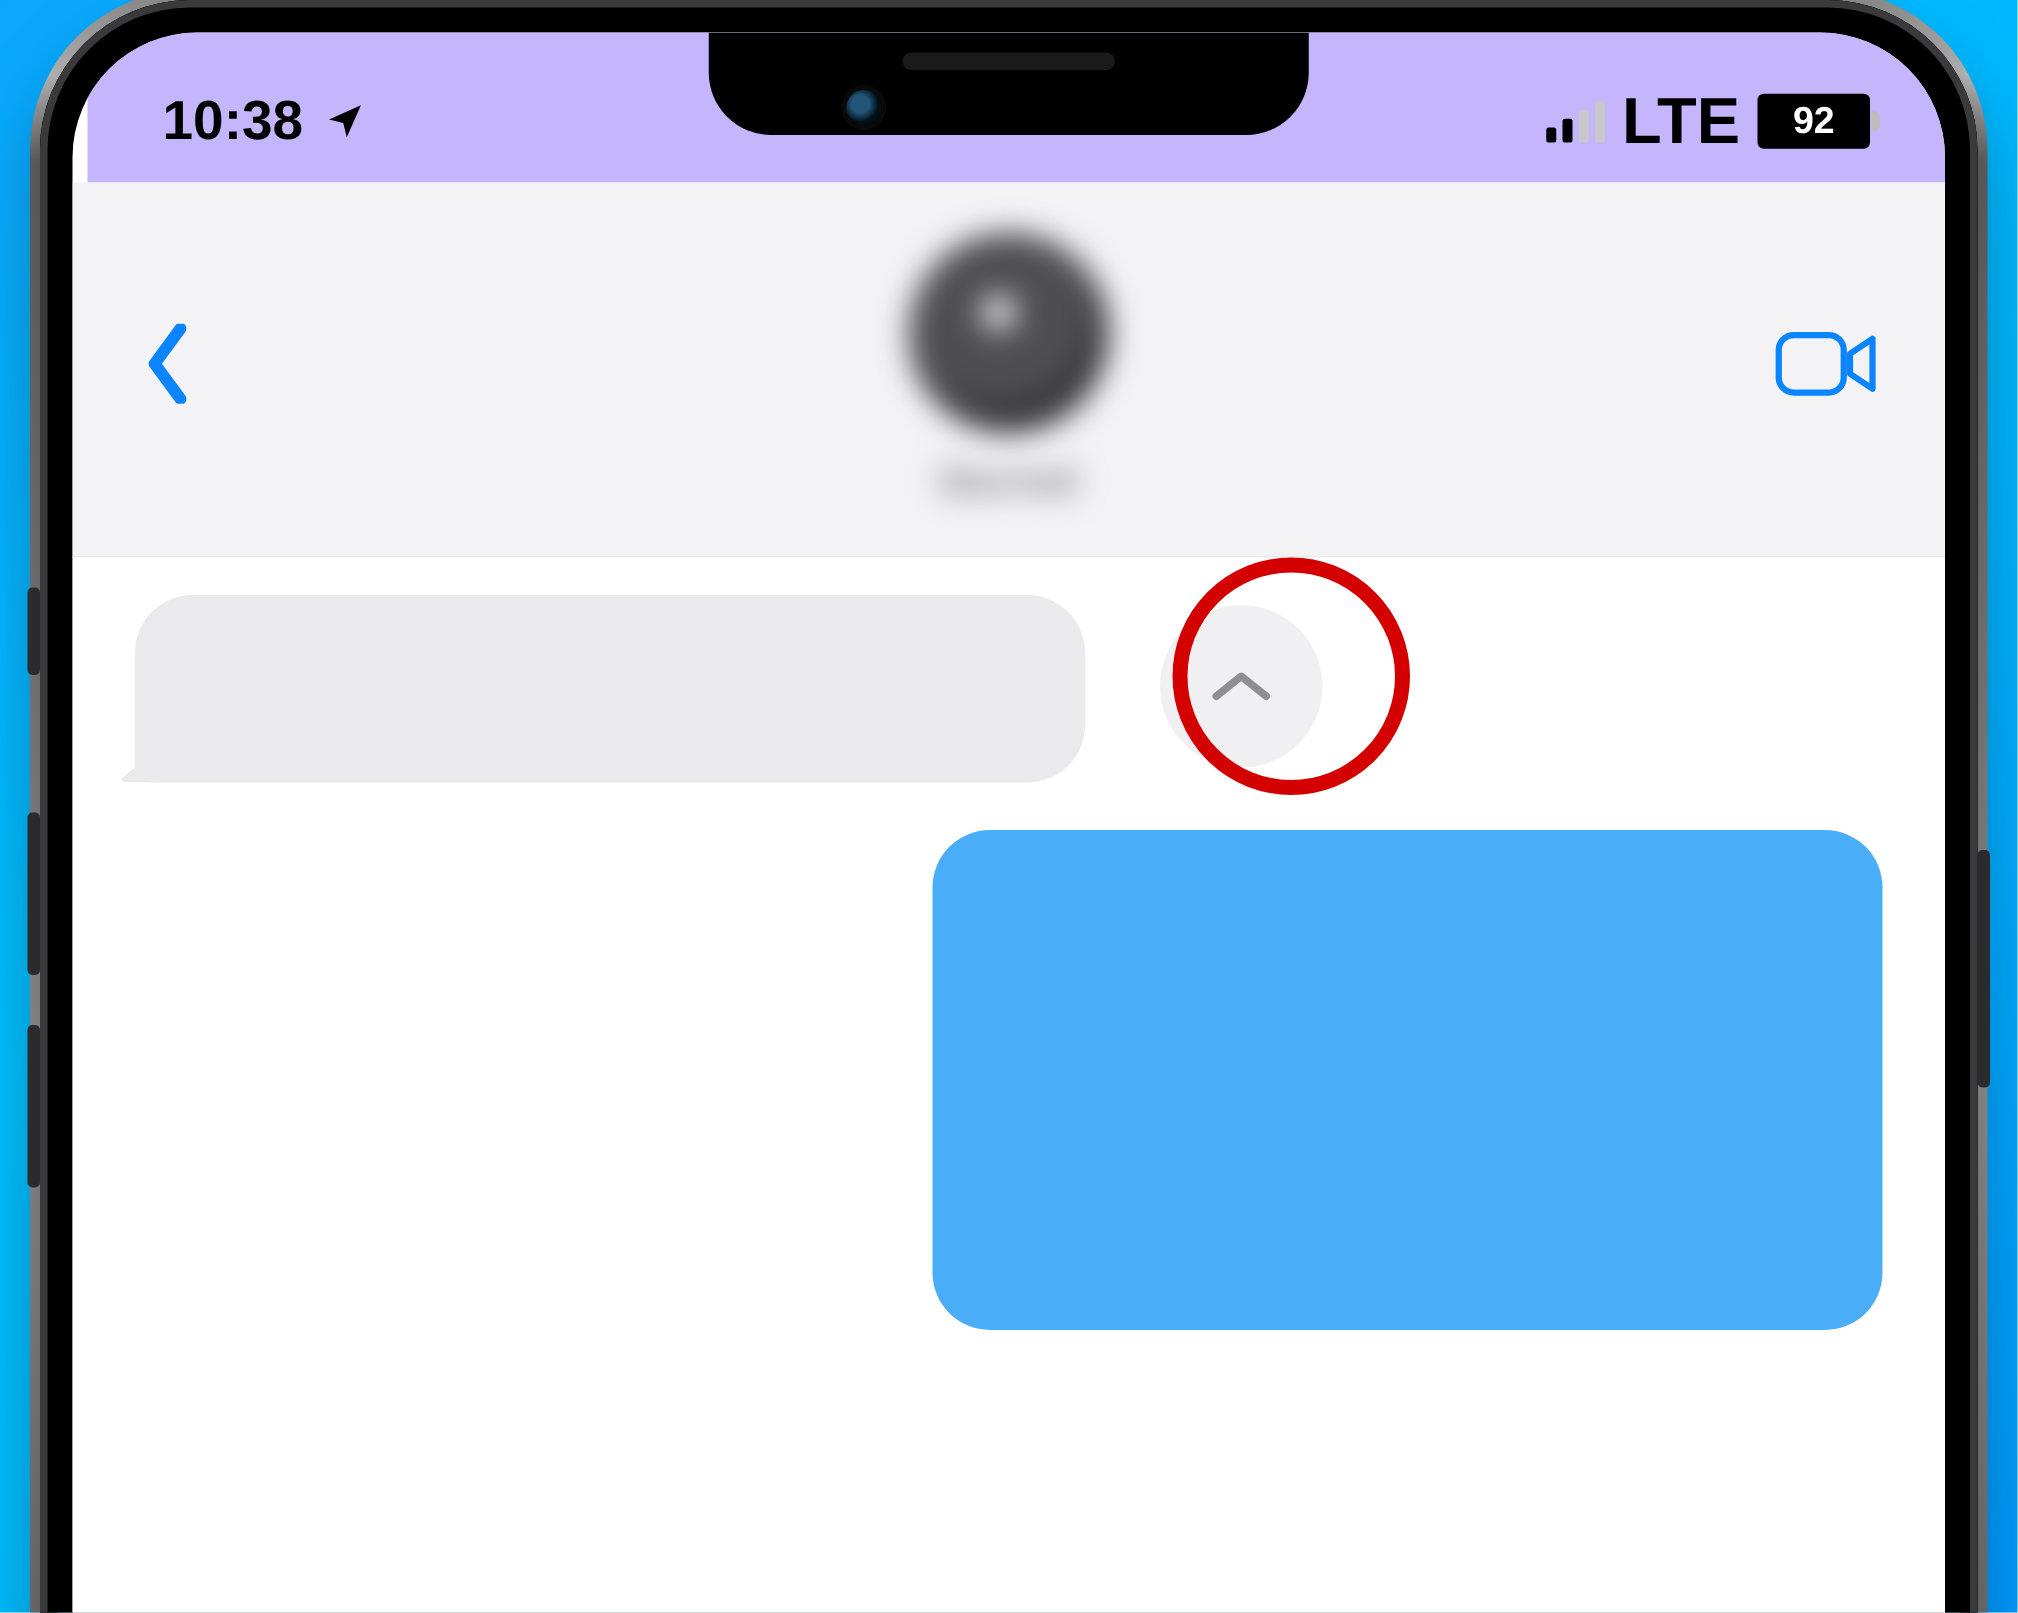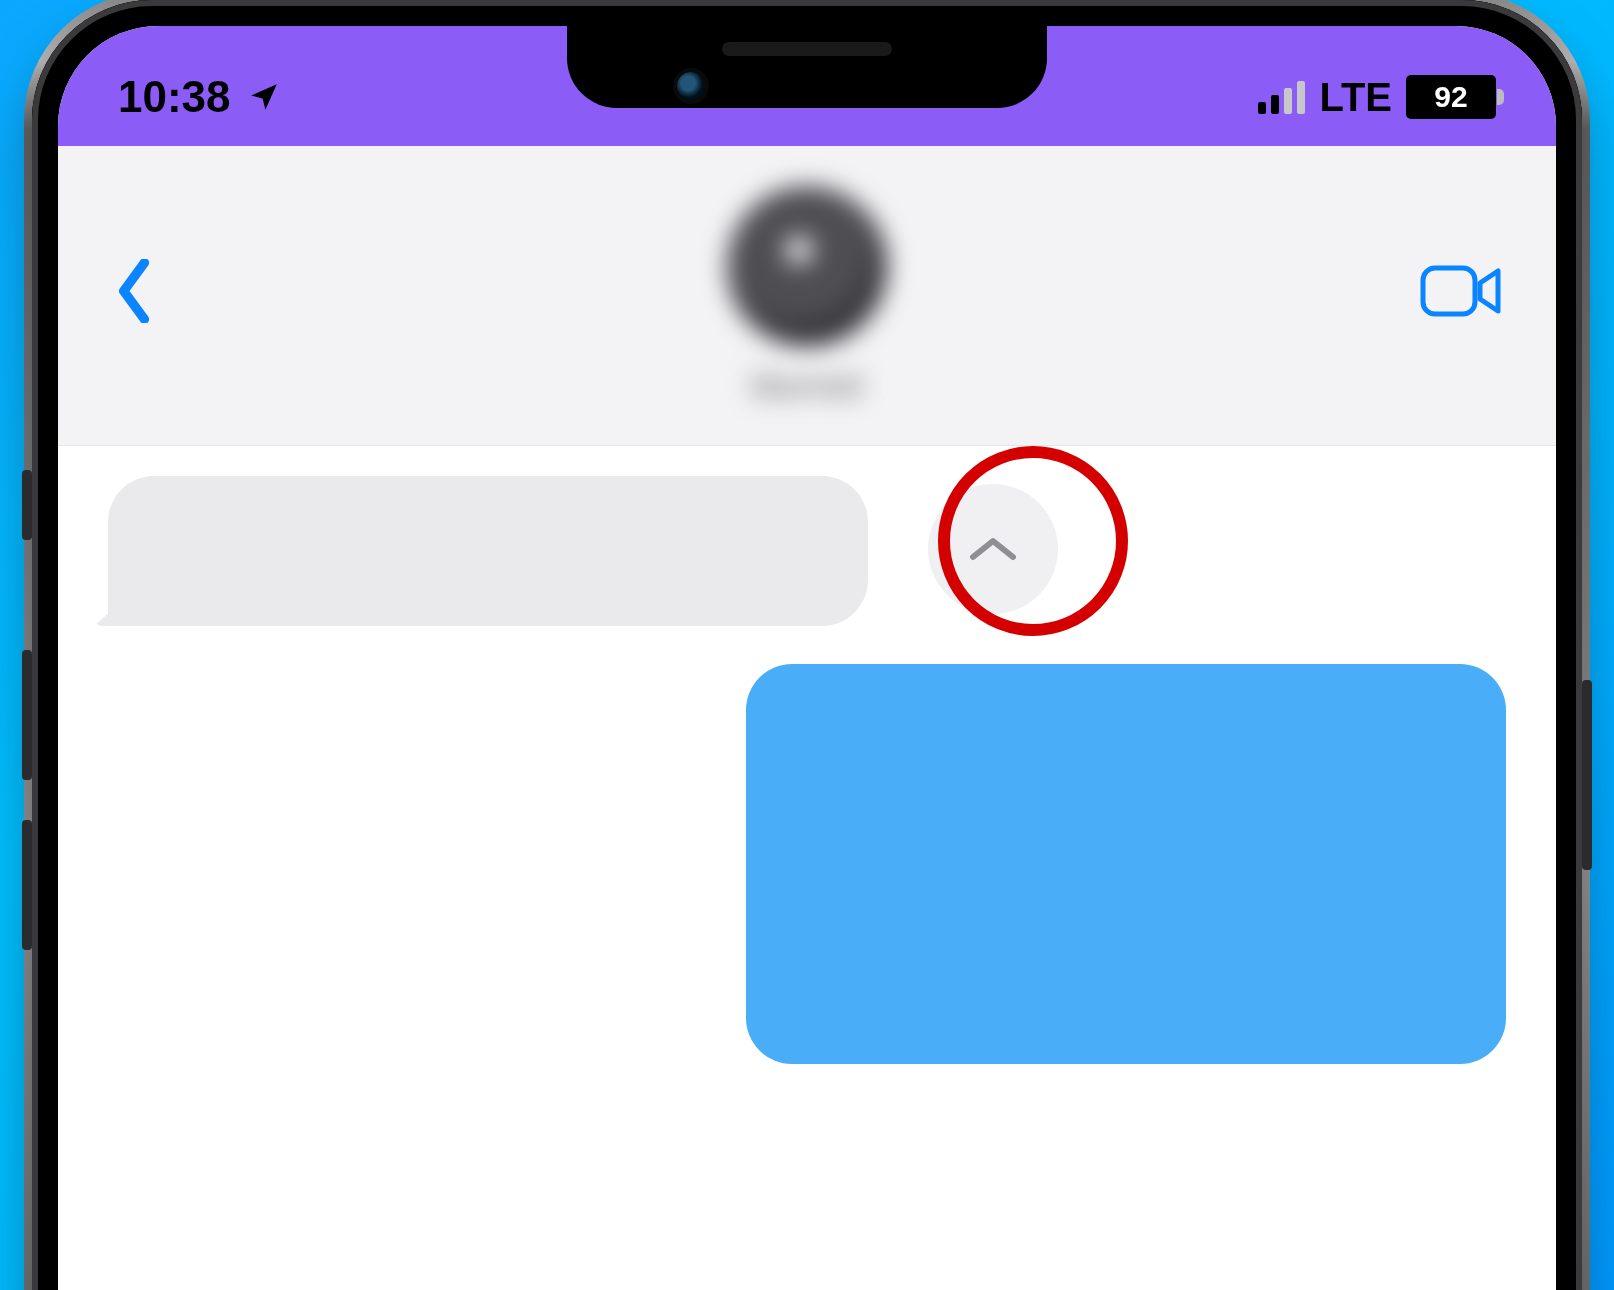--- a/index.html
+++ b/index.html
@@ -66,43 +66,43 @@
   }
   .camera {
     position:absolute; top:46px; left:110px;
     width:28px; height:28px; border-radius:50%;
     background: radial-gradient(circle at 40% 40%, #225577 0 30%, #001018 60%);
     box-shadow: 0 0 0 4px #0a0a0a;
   }
 
   
   .status-bar {
-    position: absolute; top: 0; left: 0; right: 0;
+    position: absolute; top: 0; left: 12px; right: 0;
     height: 120px;
     display: flex; align-items: center;
     padding: 22px 60px 0;
     font-size: 44px;
     font-weight: 600;
     color: #000;
-    background: #8b5cf6;
+    background: #c4b5fd;
     justify-content: space-between;
   }
   .status-left { display:flex; align-items:center; gap:16px; }
   .status-right { margin-left:auto; display:flex; align-items:center; gap:14px; }
 
   .loc-arrow svg { width:34px; height:34px; display:block; }
 
   .signal { display:flex; align-items:flex-end; gap:5px; height:34px; }
   .signal i { width:8px; background:#c8c8cc; border-radius:2px; }
   .signal i:nth-child(1){height:12px;background:#000;}
   .signal i:nth-child(2){height:19px;background:#000;}
   .signal i:nth-child(3){height:26px;}
   .signal i:nth-child(4){height:33px;}
 
-  .net-label { font-size:40px; font-weight:600; }
+  .net-label { font-size:52px; font-weight:600; }
 
   .battery {
     position:relative; width:90px; height:44px;
     border-radius:5px; background:#000; color:#fff;
     font-size:30px; font-weight:700;
     display:flex; align-items:center; justify-content:center;
   }
   .battery::after{
     content:""; position:absolute; right:-8px; top:14px;
     width:7px; height:16px; border-radius:0 5px 5px 0; background:#bdbdc0;

